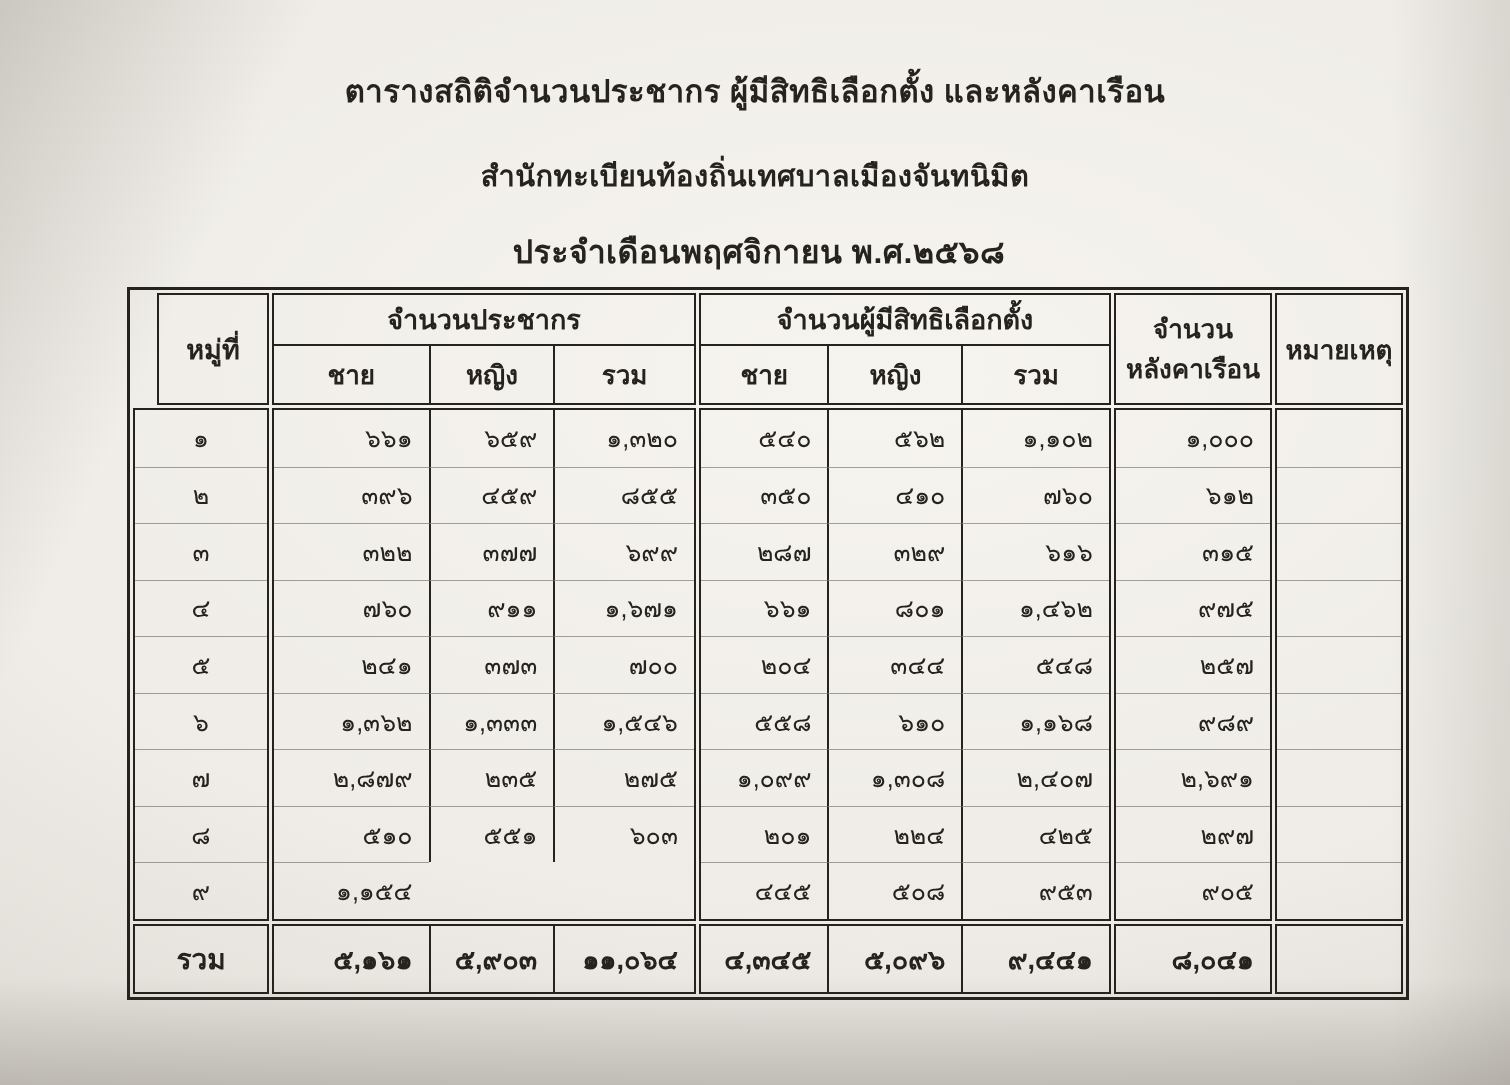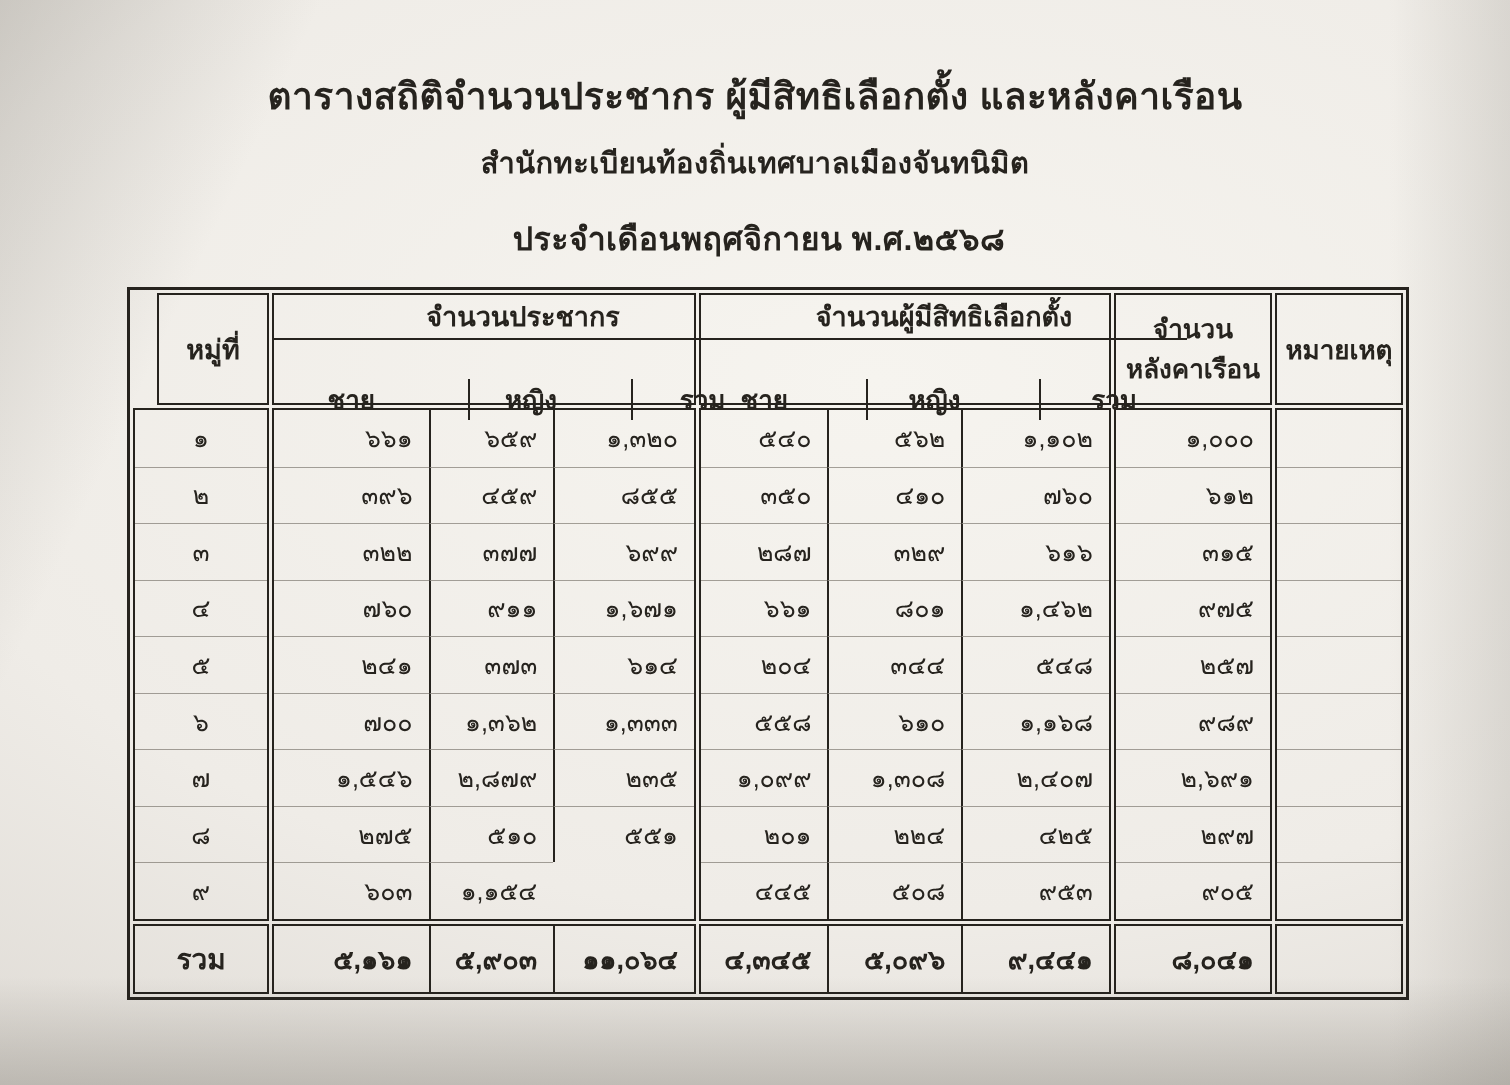--- a/index.html
+++ b/index.html
@@ -16,41 +16,41 @@
   .photo{
     position:relative;width:1510px;height:1085px;
     background:
       linear-gradient(115deg, rgba(150,146,138,.38) 0%, rgba(255,255,255,0) 16%),
       linear-gradient(0deg, rgba(140,136,128,.42) 0%, rgba(255,255,255,0) 10%),
       linear-gradient(270deg, rgba(150,146,138,.25) 0%, rgba(255,255,255,0) 8%),
       radial-gradient(125% 95% at 58% 35%, #f6f4ef 0%, #efece7 52%, #dcd8d2 88%, #ccc8c1 100%);
   }
   .titles{position:absolute;top:66px;left:0;width:100%;text-align:center;}
   .title-line{font-weight:bold;letter-spacing:.5px;}
-  .t1{font-size:37px;margin-bottom:15px;}
+  .t1{font-size:31px;margin-bottom:37px;}
   .t2{font-size:29px;margin-bottom:27px;}
   .t3{font-size:32px;padding-left:8px;}
 
   
   .tbl{
     position:absolute;left:127px;top:287px;
     width:1282px;height:713px;box-sizing:border-box;
     border:3px solid var(--ink);
     padding:3px;gap:3px;
     display:grid;
     grid-template-columns:136px 424px 412px 158px 128px;
     grid-template-rows:112px 513px 70px;
   }
   .block{border:2px solid var(--ink);box-sizing:border-box;min-width:0;min-height:0;}
 
   .flexc{display:flex;align-items:center;justify-content:center;}
 
   
   .hdr-moo{font-size:27px;font-weight:bold;margin-left:24px;}
-  .grp{display:grid;grid-template-rows:1fr 1.1fr;gap:39px;}
+  .grp{display:grid;grid-template-rows:1fr 1.1fr;}
   .grp-title{grid-column:1/4;display:flex;align-items:center;justify-content:center;
     font-size:27px;font-weight:bold;border-bottom:2px solid var(--ink);}
   .grp.pop{grid-template-columns:36.8% 29.7% 33.5%;}
   .grp.vot{grid-template-columns:31% 32.8% 36.2%;}
   .sub{display:flex;align-items:center;justify-content:center;font-size:26px;font-weight:bold;}
   .sub.bl{border-left:2px solid var(--ink);}
   .hdr-hh{flex-direction:column;font-size:26px;font-weight:bold;line-height:1.55;}
   .hdr-rm{font-size:26px;font-weight:bold;}
 
   
@@ -131,21 +131,20 @@
       <div class="cell num">๔๕๙</div>
       <div class="cell num">๘๕๕</div>
       <div class="cell num">๓๒๒</div>
       <div class="cell num">๓๗๗</div>
       <div class="cell num">๖๙๙</div>
       <div class="cell num">๗๖๐</div>
       <div class="cell num">๙๑๑</div>
       <div class="cell num">๑,๖๗๑</div>
       <div class="cell num">๒๔๑</div>
       <div class="cell num">๓๗๓</div>
-      <div class="cell num">๖๑๔</div>
       <div class="cell num">๗๐๐</div>
       <div class="cell num">๑,๓๖๒</div>
       <div class="cell num">๑,๓๓๓</div>
       <div class="cell num">๑,๕๔๖</div>
       <div class="cell num">๒,๘๗๙</div>
       <div class="cell num">๒๓๕</div>
       <div class="cell num">๒๗๕</div>
       <div class="cell num">๕๑๐</div>
       <div class="cell num">๕๕๑</div>
       <div class="cell num">๖๐๓</div>

